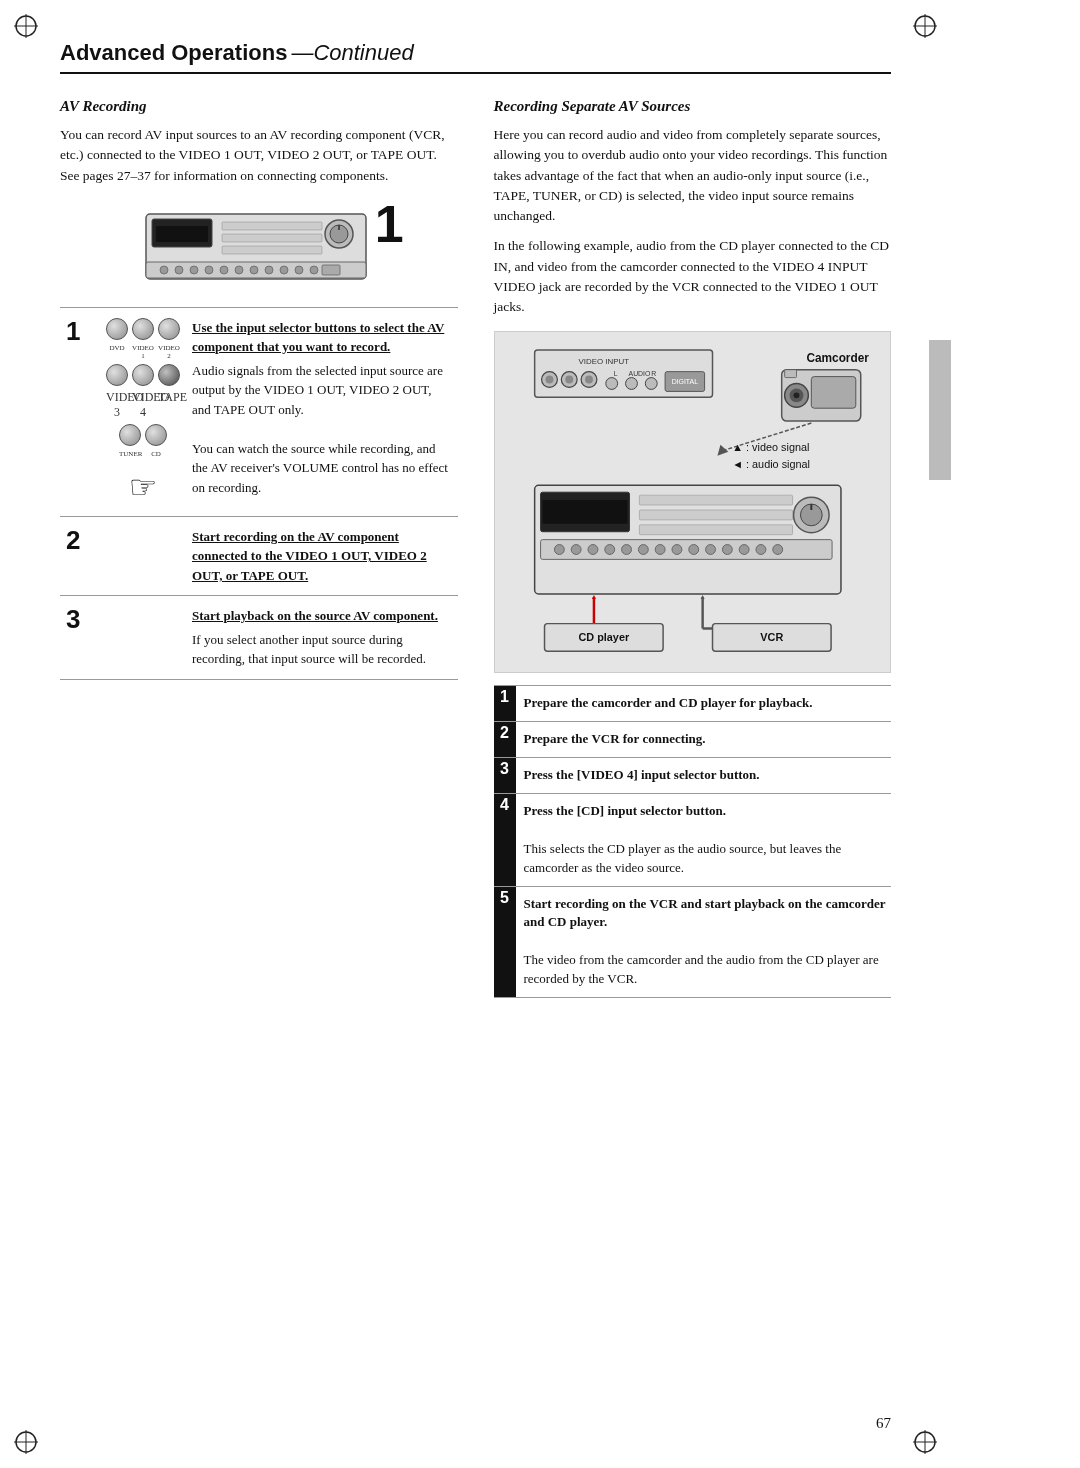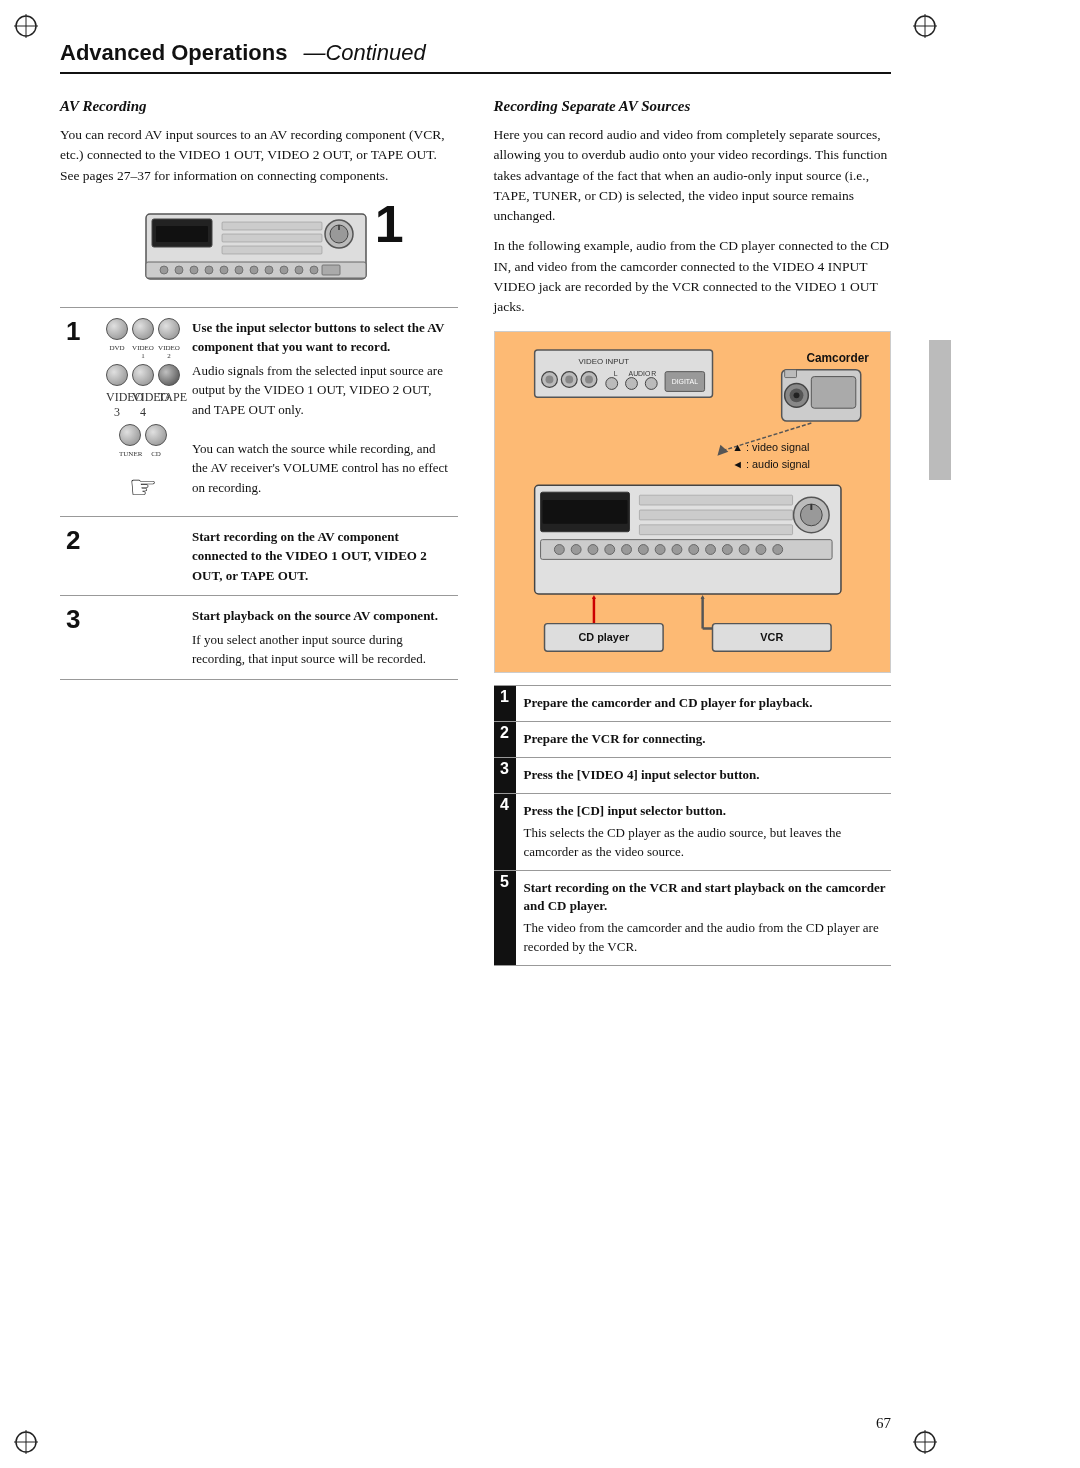--- a/index.html
+++ b/index.html
@@ -42,21 +42,21 @@
     }
     .page-header-title {
       font-size: 22px;
       font-weight: bold;
       font-family: Arial, sans-serif;
     }
     .page-header-continued {
       font-size: 22px;
       font-style: italic;
       font-family: Arial, sans-serif;
-      margin-left: 16px;
+      margin-left: 4px;
     }
 
     
     .two-col {
       display: flex;
       gap: 36px;
     }
     .col-left { flex: 1; }
     .col-right { flex: 1; }
 
@@ -106,33 +106,34 @@
       width: 70px;
       vertical-align: middle;
     }
     .step-content-cell {
       font-size: 13px;
       line-height: 1.5;
     }
     .step-content-cell .step-title {
       font-weight: bold;
       font-size: 13px;
+      text-decoration: underline;
     }
     .step-content-cell .step-body {
       font-size: 13px;
       margin-top: 4px;
     }
 
     
     .diagram-area {
       border: 1px solid #ccc;
       padding: 10px;
       margin: 14px 0 12px 0;
       position: relative;
-      background: #fdba74;
+      background: #e5e5e5;
     }
 
     
     .right-steps-table {
       width: 100%;
       border-collapse: collapse;
       margin-top: 8px;
     }
     .right-steps-table tr td {
       border-top: 1px solid #999;
@@ -156,21 +157,21 @@
     .right-step-content {
       font-size: 13px;
       line-height: 1.45;
       padding-left: 8px !important;
     }
     .right-step-content .rs-title {
       font-weight: bold;
     }
     .right-step-content .rs-body {
       font-weight: normal;
-      margin-top: 3px;
+      margin-top: 19px;
     }
 
     
     .page-number {
       position: absolute;
       bottom: 36px;
       right: 60px;
       font-size: 15px;
       font-weight: normal;
     }

